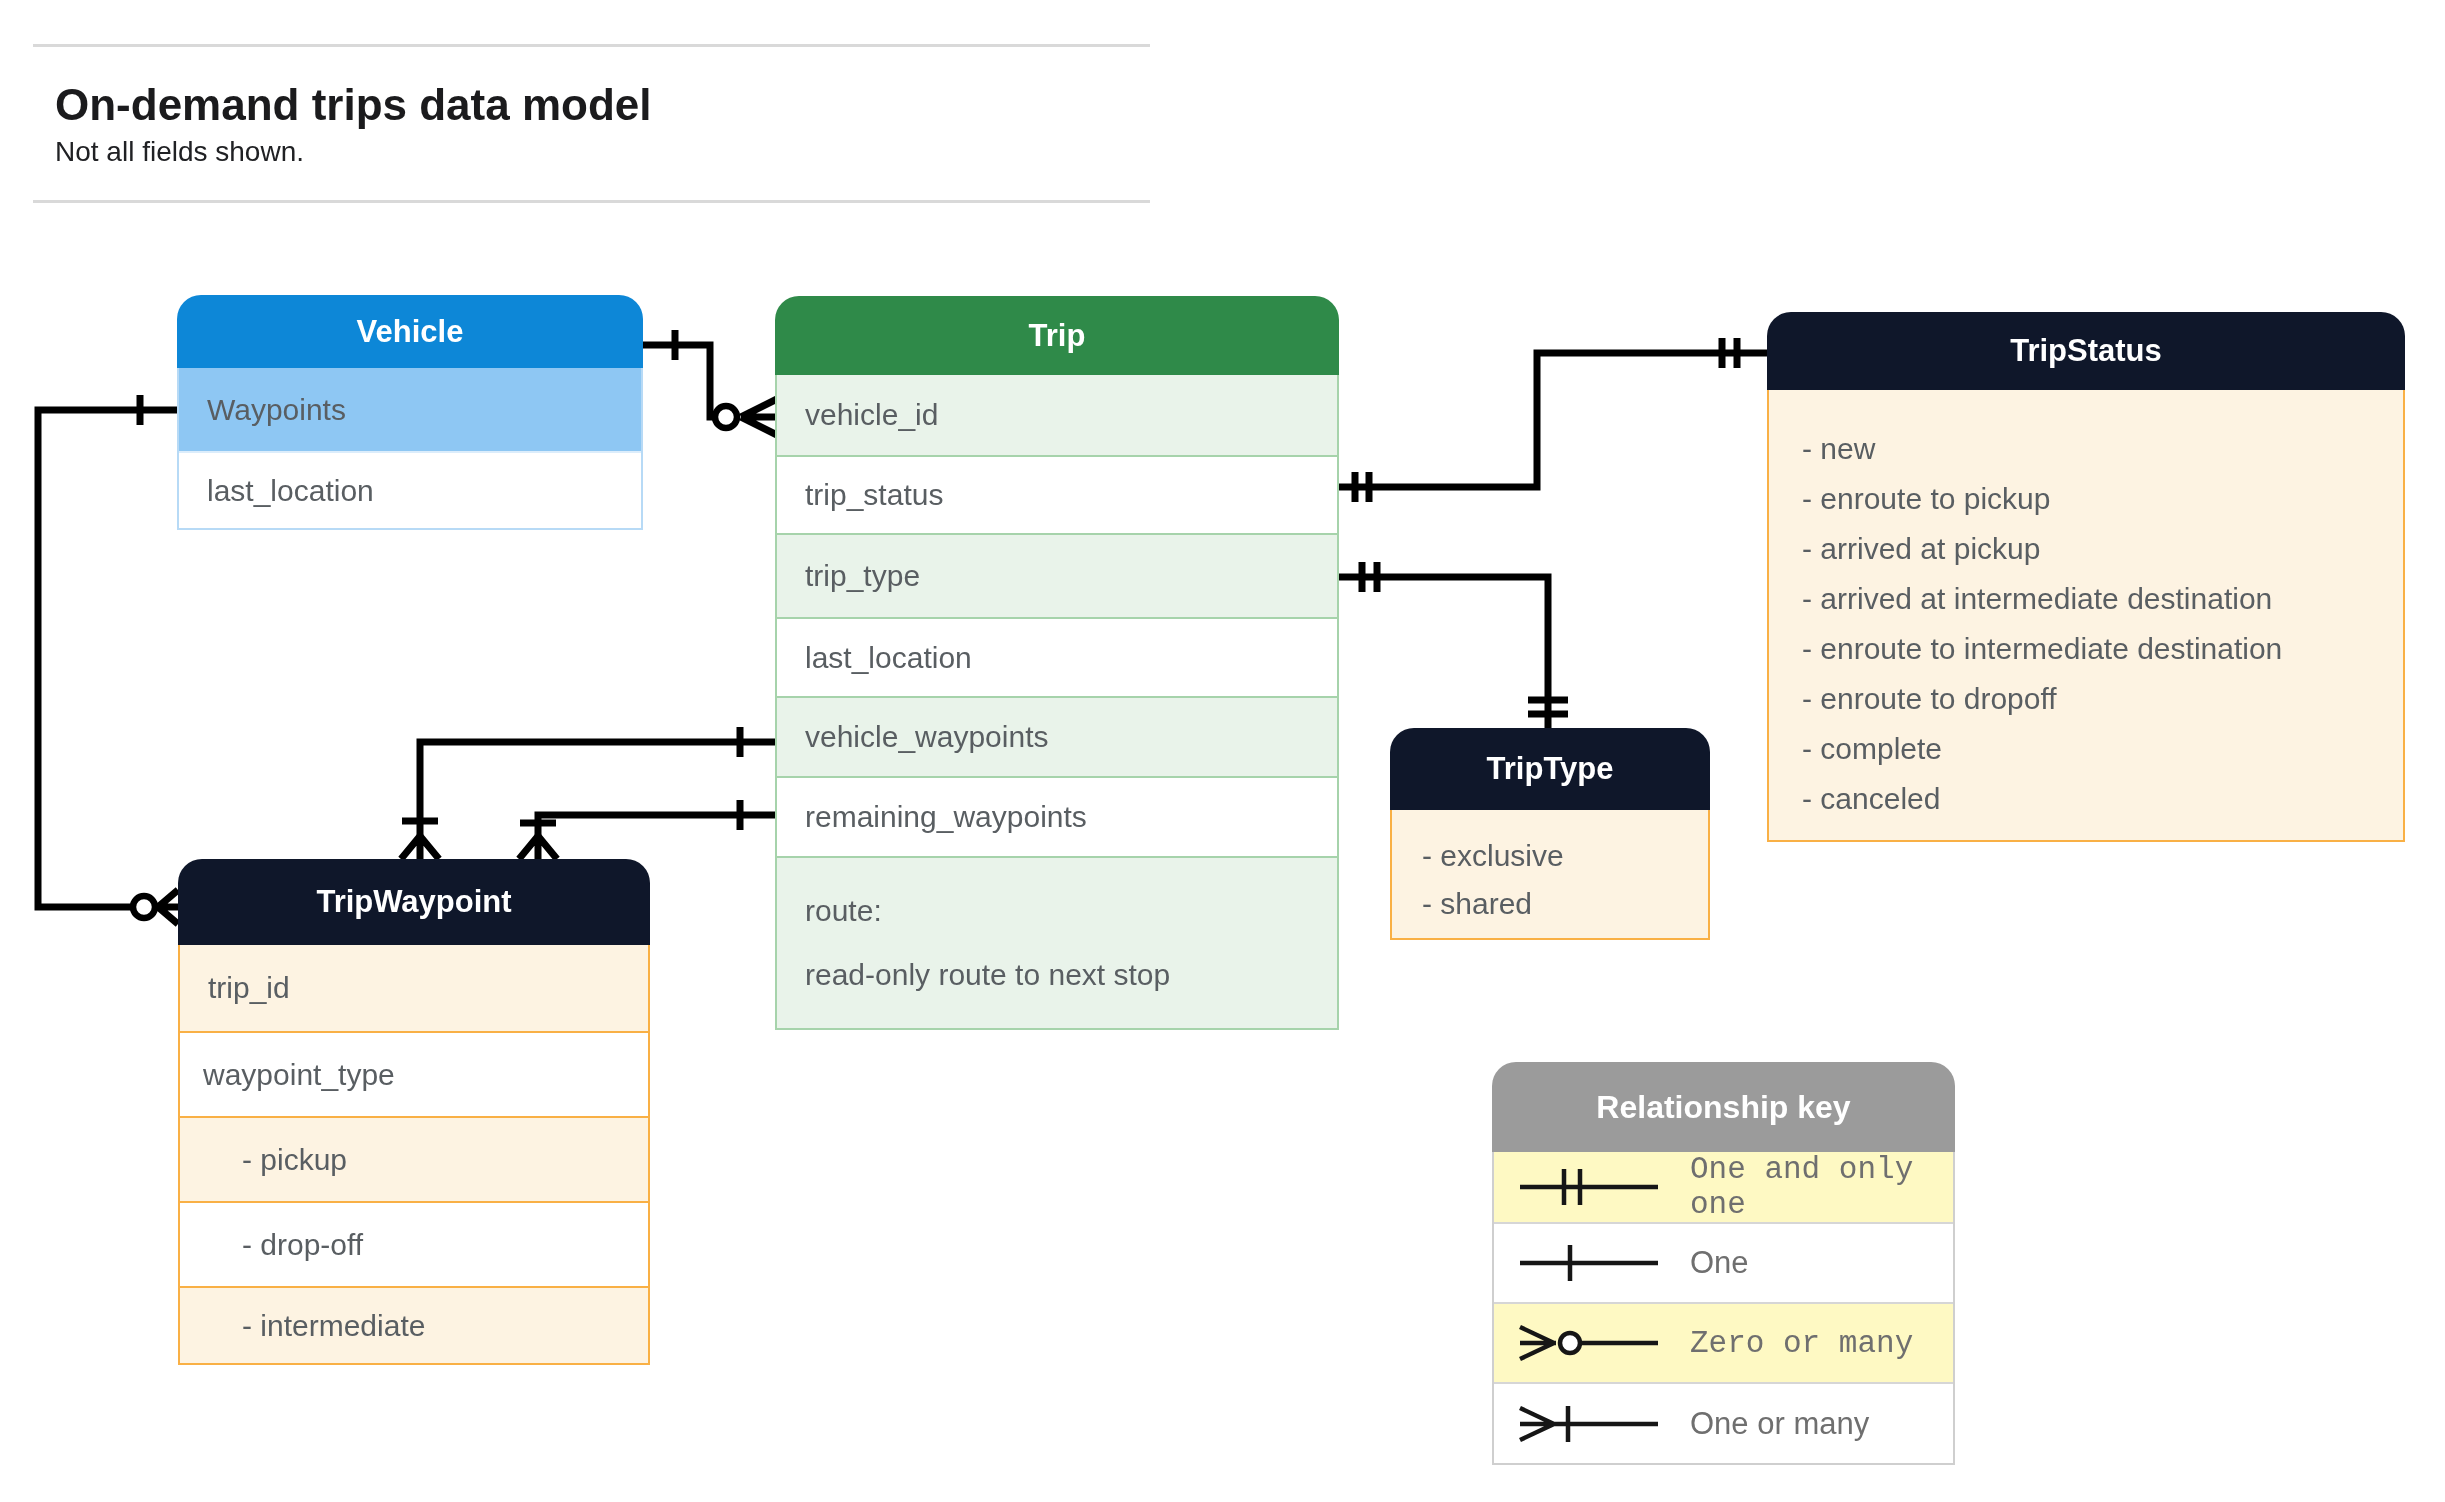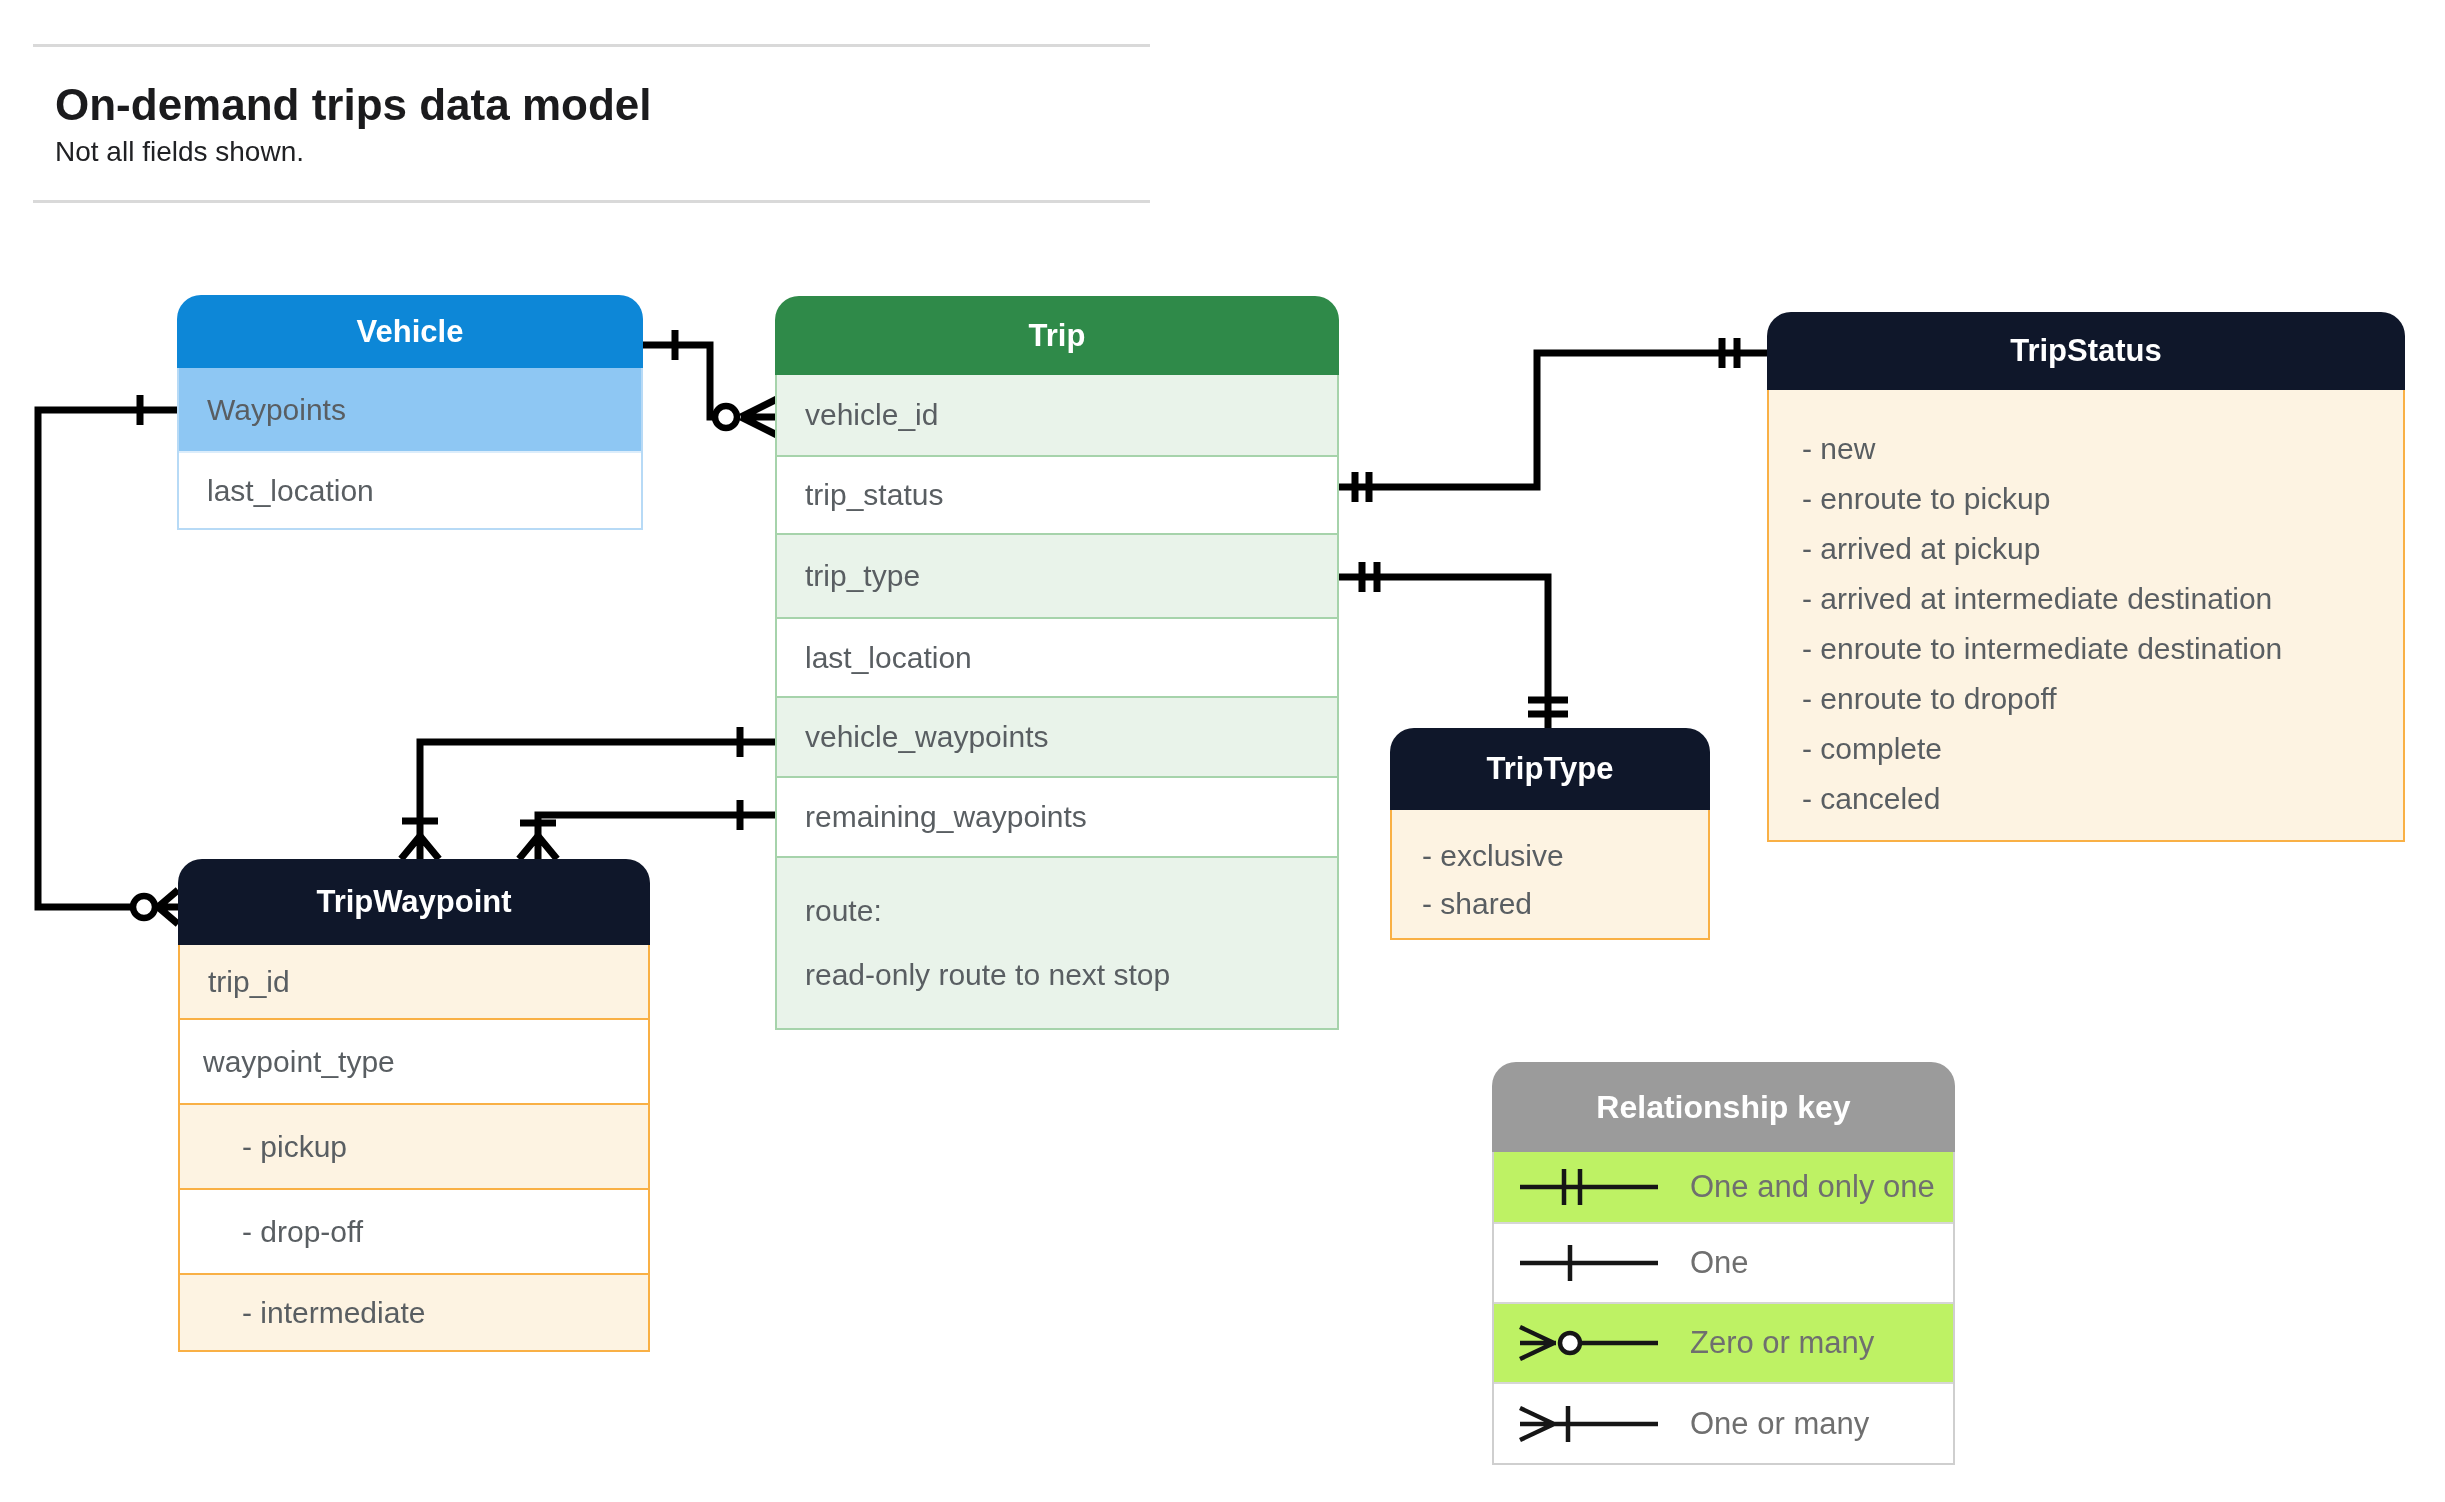--- a/index.html
+++ b/index.html
@@ -75,34 +75,34 @@
 
   .trip-type { left: 1390px; top: 728px; width: 320px; }
   .trip-type .e-header { height: 82px; }
   .trip-type .e-body { height: 130px; background: #fdf3e2; padding: 22px 0 0 30px; }
   .trip-type .value-list li { line-height: 48px; }
 
   .trip-waypoint { left: 178px; top: 859px; width: 472px; }
   .trip-waypoint .e-header { height: 86px; }
   .trip-waypoint .row { border-top: 2px solid #f9b045; }
   .trip-waypoint .row:first-child { border-top: none; }
-  .trip-waypoint .row-0 { height: 73px; } .trip-waypoint .row-1 { height: 85px; padding-left: 23px; }
+  .trip-waypoint .row-0 { height: 86px; } .trip-waypoint .row-1 { height: 85px; padding-left: 23px; }
   .trip-waypoint .row-2 { height: 85px; } .trip-waypoint .row-3 { height: 85px; text-align: right; }
   .trip-waypoint .row-4 { height: 77px; }
 
   
   .legend { left: 1492px; top: 1062px; width: 463px; }
   .legend .e-header { height: 90px; background: #9b9b9b; font-size: 32px; }
   .legend .e-body { border-color: #cfcfcf; background: #ffffff; }
   .legend-row {
     box-sizing: border-box; display: flex; align-items: center;
     padding-left: 20px; border-top: 2px solid #d6d6d6;
   }
   .legend-row:first-child { border-top: none; }
-  .legend-row.shade { background: #bef264; }
+  .legend-row.shade { background: #fef9c3; font-family: Liberation Mono, monospace; }
   .legend-row .sym { flex: 0 0 150px; height: 44px; }
   .legend-row .lbl { margin-left: 26px; font-size: 31px; color: #6f6f6f; }
   .lr-0 { height: 70px; } .lr-1 { height: 80px; } .lr-2 { height: 80px; } .lr-3 { height: 81px; }
 
   
   .connectors { position: absolute; left: 0; top: 0; pointer-events: none; }
   .connectors path { fill: none; stroke: #000000; stroke-width: 7px; }
   .connectors circle { fill: #ffffff; stroke: #000000; stroke-width: 6.5px; }
 
   .sym path { fill: none; stroke: #161616; stroke-width: 4.5px; }

